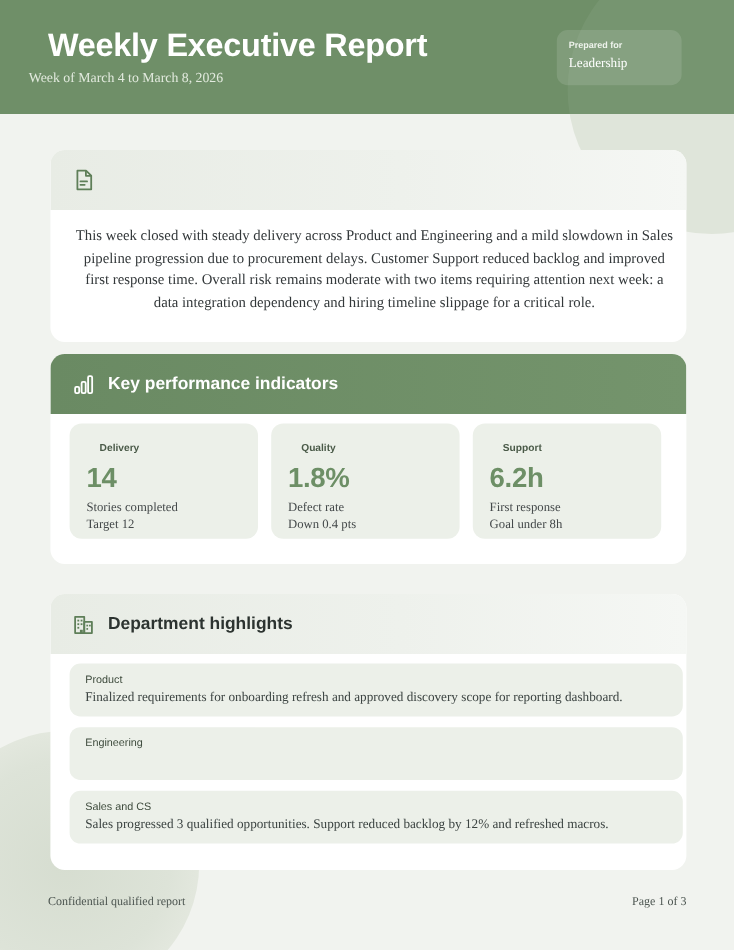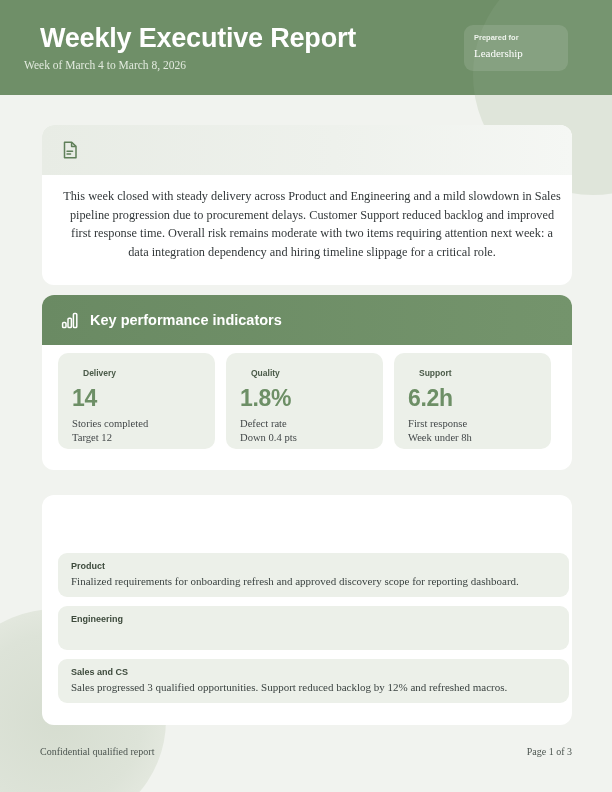--- a/index.html
+++ b/index.html
@@ -219,21 +219,21 @@
     border-radius: 9px;
   }
   .dept-item:last-child {
     margin-bottom: 0;
   }
   .dept-name {
     position: absolute;
     left: 13px;
     top: 8px;
     font-size: 9px;
-    font-weight: bold;
+    font-weight: normal;
     color: #3d4a3c;
     white-space: nowrap;
   }
   .dept-text {
     position: absolute;
     left: 13px;
     top: 22px;
     font-family: "Liberation Serif", serif;
     font-size: 11px;
     color: #3c4442;
@@ -321,28 +321,46 @@
           <div>Defect rate</div>
           <div>Down 0.4 pts</div>
         </div>
       </div>
 
       <div class="kpi-card">
         <div class="kpi-label">Support</div>
         <div class="kpi-value">6.2h</div>
         <div class="kpi-desc">
           <div>First response</div>
-          <div>Week under 8h</div>
+          <div>Goal under 8h</div>
         </div>
       </div>
 
     </div>
   </div>
 
   <div class="card" style="left:42px; top:495px; width:530px; height:230px;">
+    <div class="card-head">
+      <span class="card-head-icon">
+        <svg width="20" height="20" viewBox="0 0 20 20">
+          <rect x="2.6" y="4.0" width="7.6" height="13.6" fill="none" stroke="#5f7f59" stroke-width="1.5" stroke-linejoin="round"></rect>
+          <rect x="10.2" y="8.2" width="6.4" height="9.4" fill="none" stroke="#5f7f59" stroke-width="1.5" stroke-linejoin="round"></rect>
+          <rect x="4.5" y="6.4" width="1.5" height="1.5" fill="#5f7f59"></rect>
+          <rect x="7.2" y="6.4" width="1.5" height="1.5" fill="#5f7f59"></rect>
+          <rect x="4.5" y="9.4" width="1.5" height="1.5" fill="#5f7f59"></rect>
+          <rect x="7.2" y="9.4" width="1.5" height="1.5" fill="#5f7f59"></rect>
+          <rect x="4.5" y="12.4" width="1.5" height="1.5" fill="#5f7f59"></rect>
+          <rect x="12.0" y="10.6" width="1.4" height="1.4" fill="#5f7f59"></rect>
+          <rect x="14.2" y="10.6" width="1.4" height="1.4" fill="#5f7f59"></rect>
+          <rect x="12.0" y="13.4" width="1.4" height="1.4" fill="#5f7f59"></rect>
+          <rect x="6.6" y="14.8" width="2.4" height="2.8" fill="#5f7f59"></rect>
+        </svg>
+      </span>
+      <span class="card-head-title">Department highlights</span>
+    </div>
     <div class="dept-list">
 
       <div class="dept-item">
         <div class="dept-name">Product</div>
         <div class="dept-text">Finalized requirements for onboarding refresh and approved discovery scope for reporting dashboard.</div>
       </div>
 
       <div class="dept-item">
         <div class="dept-name">Engineering</div>
       </div>

